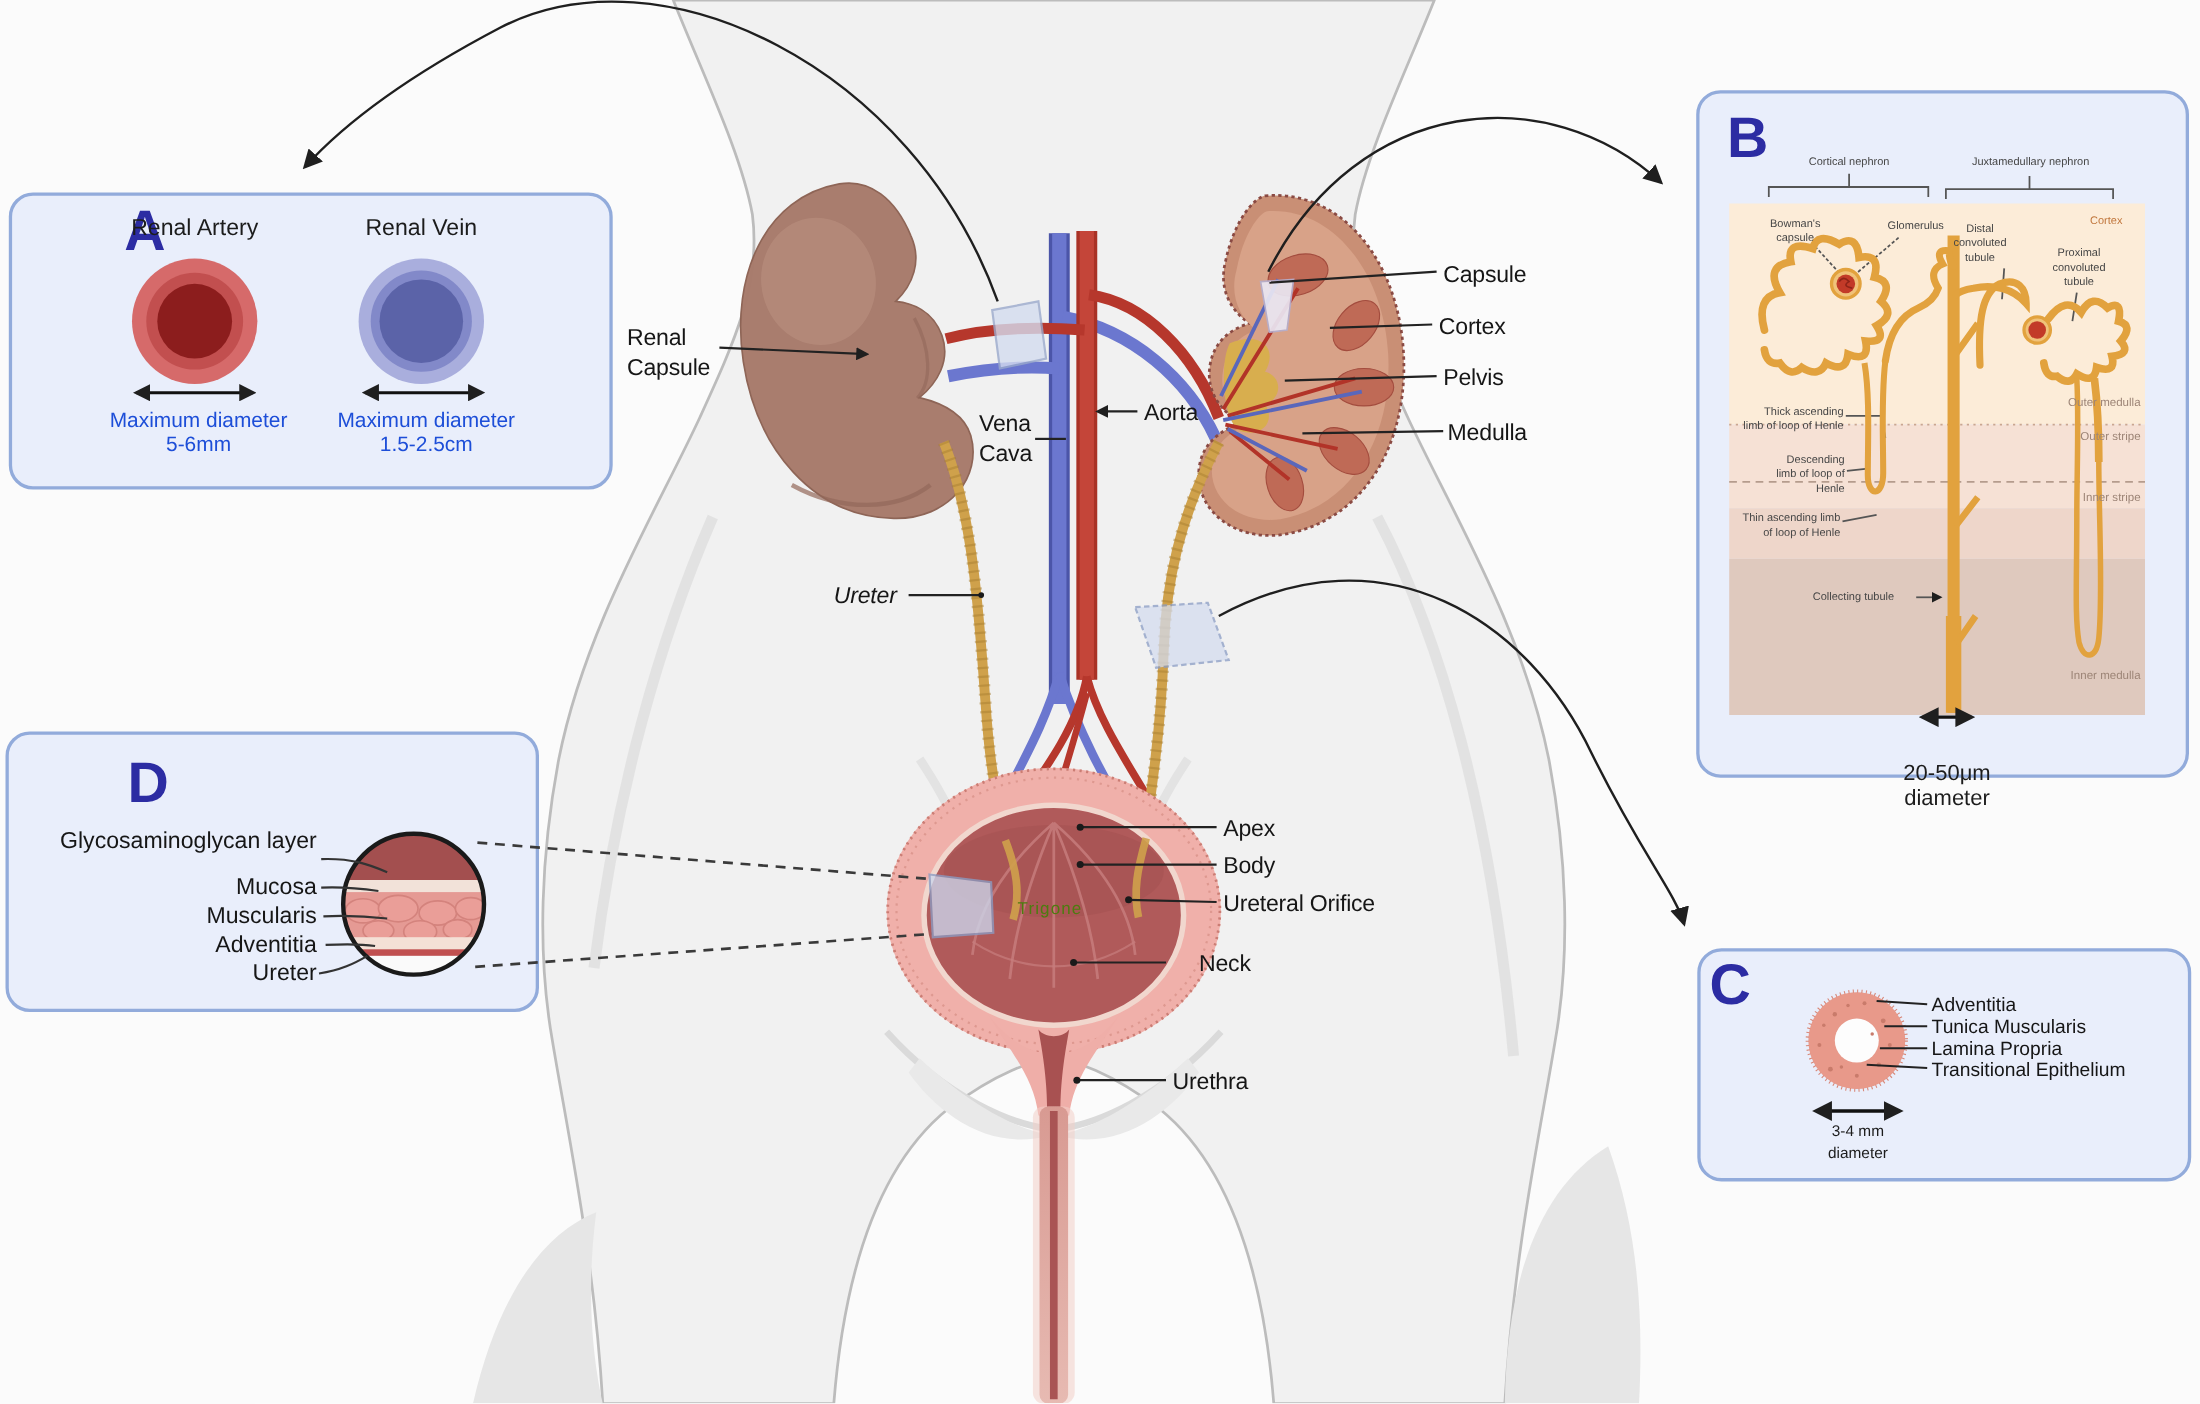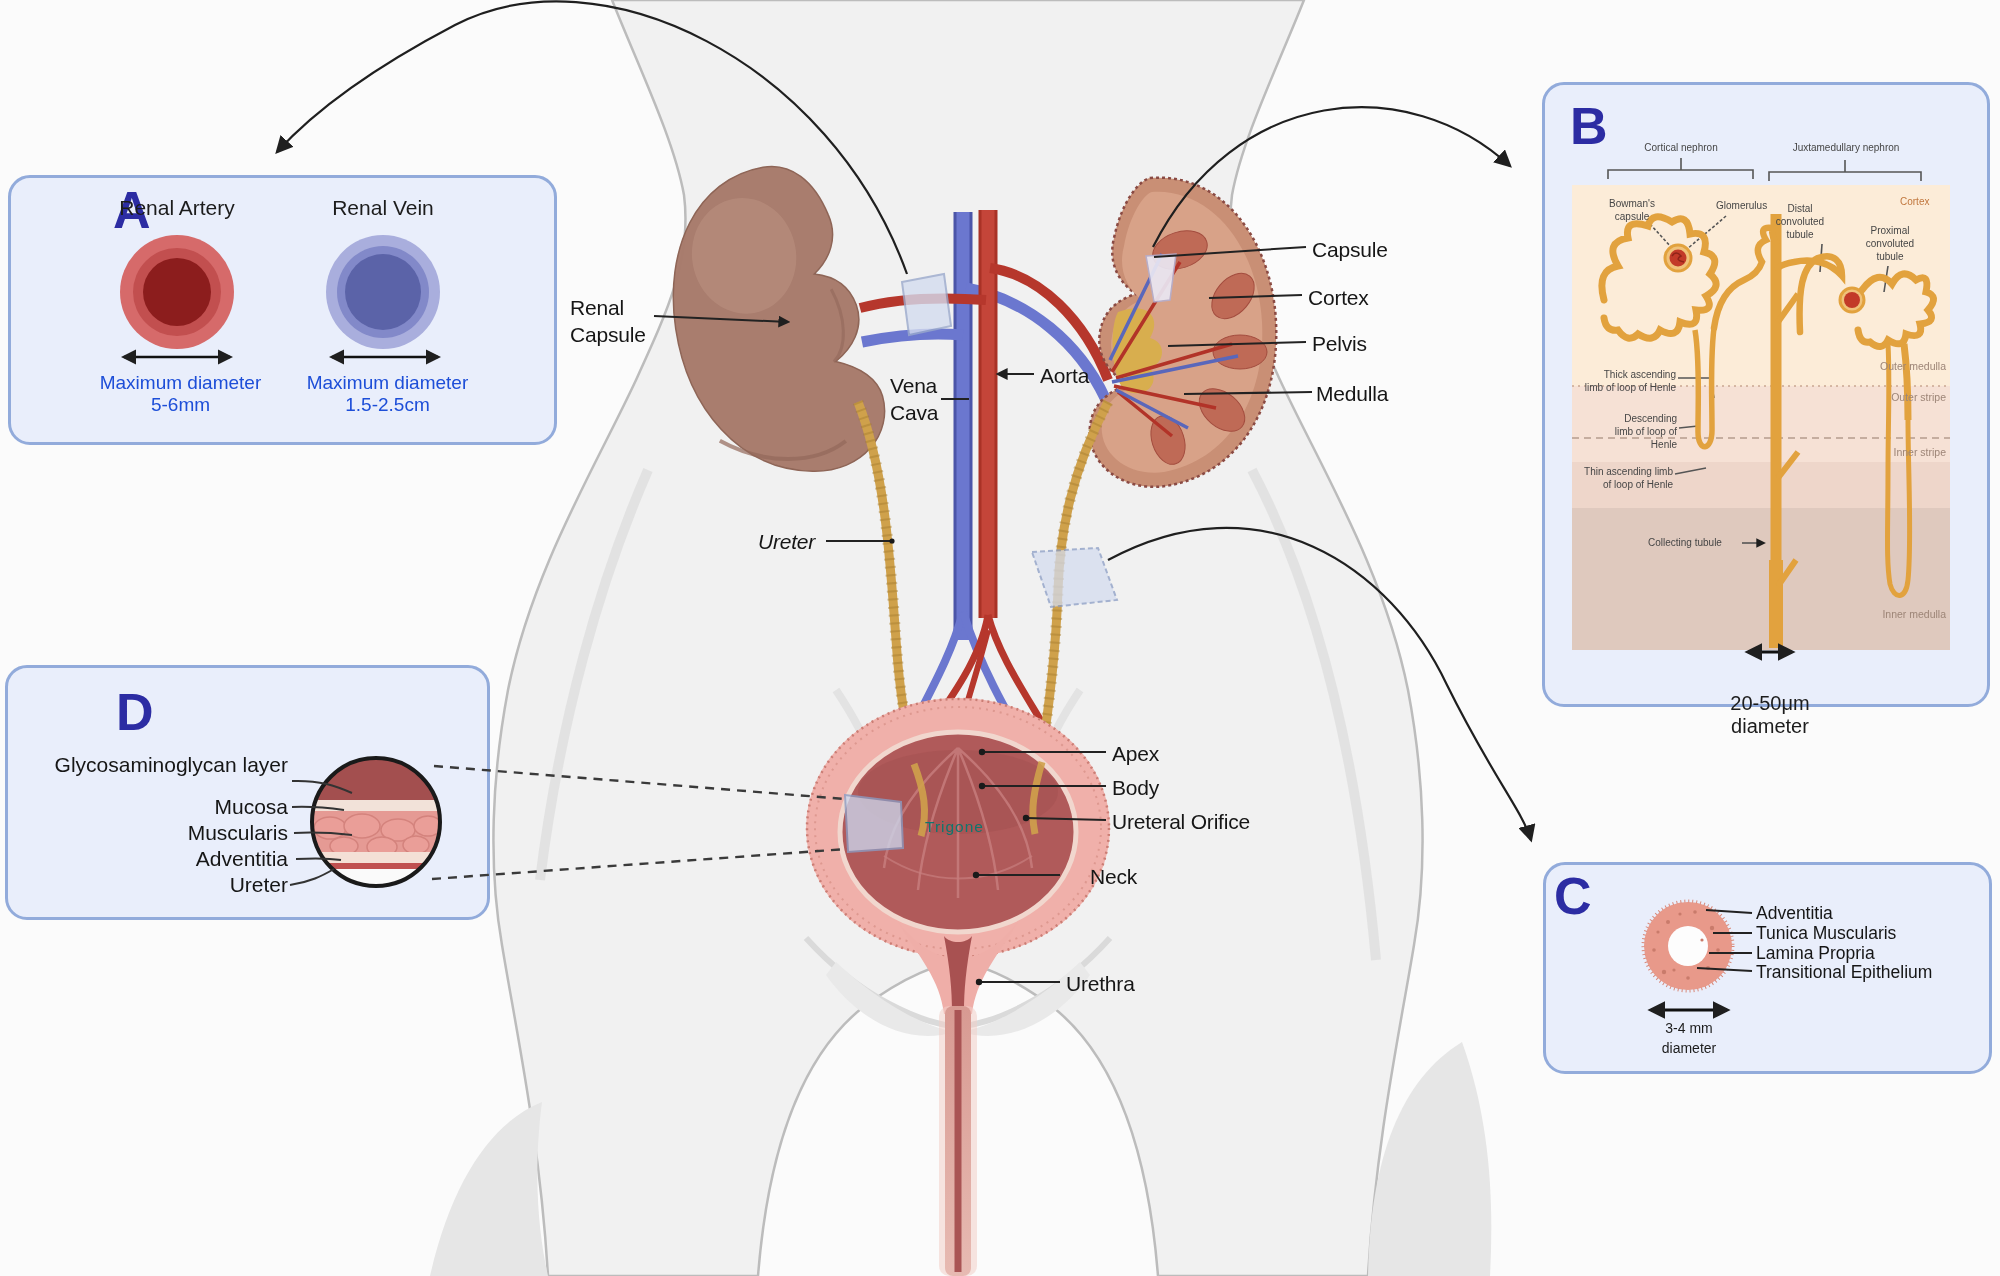--- a/index.html
+++ b/index.html
@@ -11,21 +11,21 @@
   .letter{font-size:52px;font-weight:600;color:#2c2ca3;line-height:1;}
   .fig-label{font-size:21px;color:#161616;font-weight:500;line-height:27px;letter-spacing:-0.2px;}
   .panel-title{font-size:21px;color:#1c1c1c;font-weight:500;text-align:center;}
   .cap{font-size:19px;color:#1d4ed8;text-align:center;line-height:22px;}
   .cap-sm{font-size:14px;color:#1c1c1c;text-align:center;line-height:20px;}
   .d-label{font-size:21px;color:#161616;font-weight:500;text-align:right;line-height:22px;}
   .c-label{font-size:17.5px;color:#161616;line-height:19px;}
   .b-sm{font-size:10px;color:#464646;font-weight:400;line-height:13px;}
   .b-zone{font-size:10.5px;color:#9d8577;line-height:12px;text-align:right;}
   .b-cap{font-size:20px;color:#1c1c1c;text-align:center;line-height:23px;font-weight:500;margin-top:32px;}
-  .trigone{font-size:15.5px;color:#0f766e;font-weight:500;letter-spacing:1px;}
+  .trigone{font-size:15.5px;color:#4d7c0f;font-weight:500;letter-spacing:1px;}
   .tc{text-align:center}
 </style>
 </head>
 <body>
 
 <div id="canvas">
 
   <div class="panel" style="left:8px;top:175px;width:549px;height:270px;"></div>
   <div class="panel" style="left:1542px;top:82px;width:448px;height:625px;"></div>
   <div class="panel" style="left:1543px;top:862px;width:449px;height:212px;"></div>

